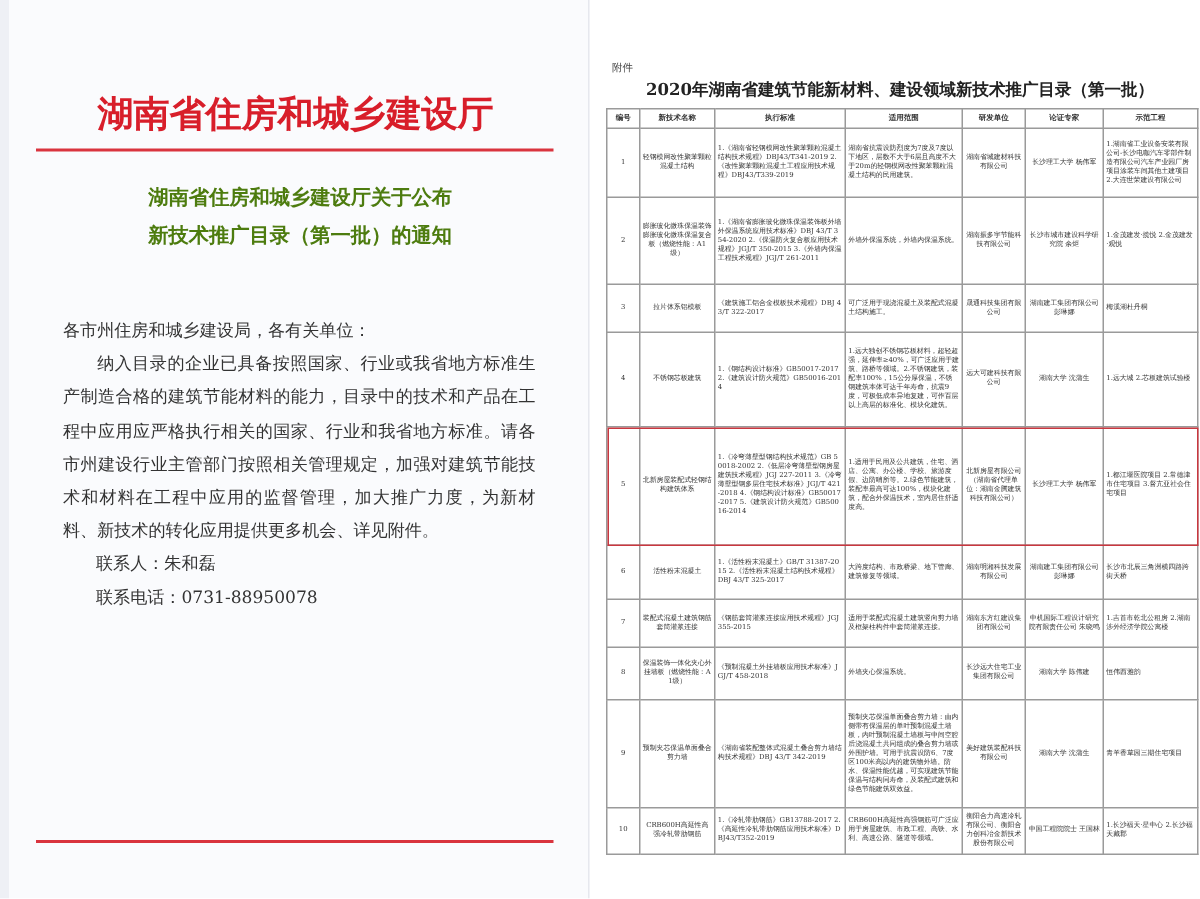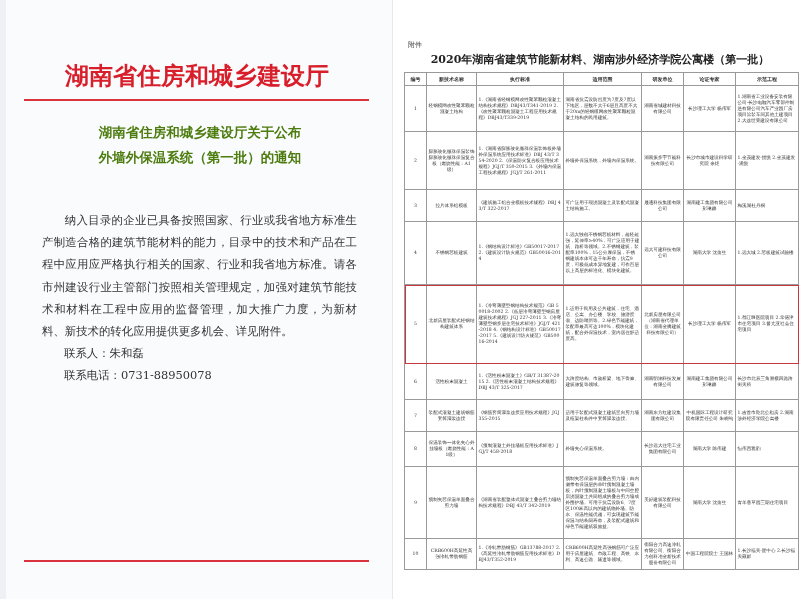--- a/index.html
+++ b/index.html
@@ -28,33 +28,34 @@
 </style>
 </head>
 <body>
 
 <div class="page-left">
   <div class="ltab"></div>
   <div class="org-title">湖南省住房和城乡建设厅</div>
   <div class="red-rule top"></div>
   <div class="notice-title">
     <div>湖南省住房和城乡建设厅关于公布</div>
-    <div>外墙外保温系统（第一批）的通知</div>
+    <div>新技术推广目录（第一批）的通知</div>
   </div>
   <div class="body-text">
+    <p>各市州住房和城乡建设局，各有关单位：</p>
     <p class="indent">纳入目录的企业已具备按照国家、行业或我省地方标准生产制造合格的建筑节能材料的能力，目录中的技术和产品在工程中应用应严格执行相关的国家、行业和我省地方标准。请各市州建设行业主管部门按照相关管理规定，加强对建筑节能技术和材料在工程中应用的监督管理，加大推广力度，为新材料、新技术的转化应用提供更多机会、详见附件。</p>
     <p class="contact">联系人：朱和磊</p>
     <p class="contact">联系电话：0731-88950078</p>
   </div>
   <div class="red-rule bottom"></div>
 </div>
 
 <div class="page-right"></div>
 <div class="attach">附件</div>
-<div class="tbl-title">2020年湖南省建筑节能新材料、湖南涉外经济学院公寓楼（第一批）</div>
+<div class="tbl-title">2020年湖南省建筑节能新材料、建设领域新技术推广目录（第一批）</div>
 
 <table class="catalog">
   <colgroup>
     <col style="width:22px">
       <col style="width:50px">
       <col style="width:87px">
       <col style="width:78px">
       <col style="width:42px">
       <col style="width:52px">
       <col style="width:63px">

